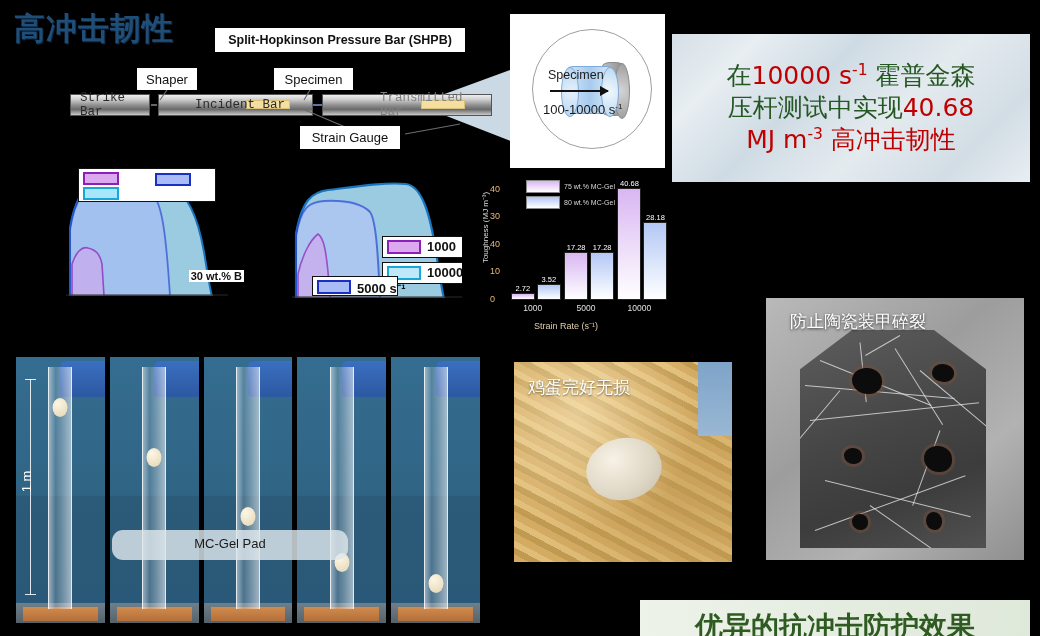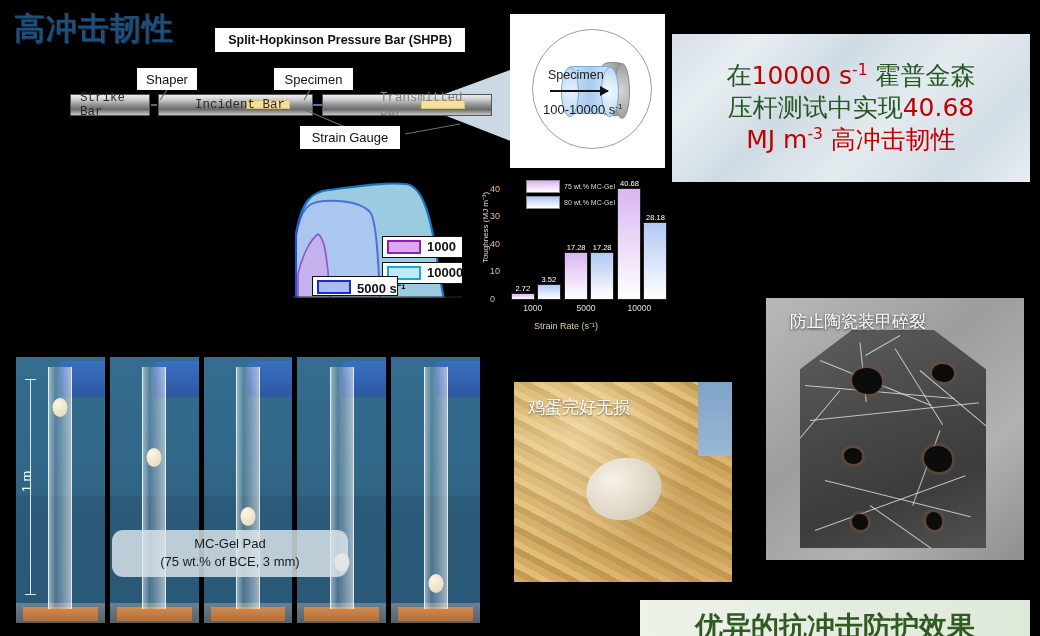--- a/index.html
+++ b/index.html
@@ -149,21 +149,21 @@
     transform-origin:left center; font-size:13px; color:#fff; white-space:nowrap;
   }
   #pad-callout {
     position:absolute; left:112px; top:530px; width:236px; padding:5px 0 7px;
     background:rgba(222,230,236,.82); color:#1a1a1a; text-align:center;
     font-size:13px; line-height:1.35; z-index:6;border-radius:11px;
   }
 
   
   #eggphoto {
-    position:absolute; left:514px; top:382px; width:218px; height:200px;
+    position:absolute; left:514px; top:362px; width:218px; height:200px;
     background:
       radial-gradient(ellipse at 30% 25%, rgba(255,240,200,.55), transparent 55%),
       radial-gradient(ellipse at 75% 70%, rgba(190,150,80,.55), transparent 60%),
       repeating-linear-gradient(28deg,#d4ab63 0 7px,#c19a52 7px 13px,#e0bd78 13px 19px),
       linear-gradient(to bottom,#cfa65e,#b08745);
     overflow:hidden;
     text-decoration:underline;
   }
   #eggsky { position:absolute; right:0; top:0; width:34px; height:74px; background:linear-gradient(to bottom,#7ea4c8,#9ab7d4); }
   #egg-big {
@@ -255,20 +255,34 @@
       <span class="green">在</span><span class="red">10000</span><span class="red"> s</span><sup class="red">-1</sup><span class="green"> 霍普金森</span>
     </div>
     <div class="hl">
       <span class="green">压杆测试中实现</span><span class="red">40.68</span>
     </div>
     <div class="hl">
       <span class="red">MJ m</span><sup class="red">-3</sup><span class="red"> 高冲击韧性</span>
     </div>
   </div>
 
+  <div class="curvechart" id="curve1">
+    <svg viewBox="0 0 170 128" style="position:absolute;inset:0">
+      <path d="M8,128 L8,60 C14,24 26,16 40,14 C62,12 92,14 110,20 C126,26 136,50 142,84 C146,108 148,122 150,128 Z" fill="#a8ddf5" opacity="0.92" stroke="#1b7fd0" stroke-width="2"></path>
+      <path d="M8,128 L8,62 C13,28 24,20 38,18 C58,16 78,18 90,26 C100,34 104,66 108,128 Z" fill="#a9bcf5" opacity="0.65" stroke="#2840d8" stroke-width="1.8"></path>
+      <path d="M10,128 L10,96 C14,84 20,78 26,80 C34,82 38,86 40,96 L42,128 Z" fill="#cdaaee" opacity="0.72" stroke="#8c20b8" stroke-width="1.6"></path>
+      <line x1="4" y1="127" x2="166" y2="127" stroke="#2a2a2a" stroke-width="1"></line>
+    </svg>
+    <div class="legendbox" id="c1legend">
+      <i class="sw" id="c1sw1"></i>
+      <i class="sw" id="c1sw2"></i>
+      <i class="sw" id="c1sw3"></i>
+    </div>
+    <div id="c1note">30 wt.% B</div>
+  </div>
 
   <div class="curvechart" id="curve2">
     <svg viewBox="0 0 180 120" style="position:absolute;inset:0">
       <path d="M6,120 L6,56 C12,22 22,14 38,12 C70,8 96,4 116,6 C132,8 140,36 146,74 C150,100 152,114 154,120 Z" fill="#a8ddf5" opacity="0.92" stroke="#1b7fd0" stroke-width="2.2"></path>
       <path d="M6,120 L6,58 C11,28 20,24 34,23 C56,22 72,26 80,34 C86,42 88,76 90,120 Z" fill="#b6c6f7" opacity="0.66" stroke="#2840d8" stroke-width="2"></path>
       <path d="M8,120 L8,96 C12,78 20,62 28,56 C34,60 36,74 38,94 L40,120 Z" fill="#cdaaee" opacity="0.7" stroke="#8c20b8" stroke-width="1.6"></path>
       <line x1="2" y1="119" x2="178" y2="119" stroke="#2a2a2a" stroke-width="1"></line>
     </svg>
     <div class="legendbox" id="c2l1">
       <i class="c2sw" style="background:#dca8f0;border-color:#8c20b8"></i>
@@ -374,21 +388,20 @@
         <div class="wall"></div>
         <div class="floor"></div>
         <div class="mat"></div>
         <div class="glove"></div>
         <div class="tube"></div>
         <div class="egg" style="top:217px"></div>
       </div>
     </div>
   <div id="pad-callout">
     <div>MC-Gel Pad</div>
-    <div>(75 wt.% of BCE, 3 mm)</div>
   </div>
 
   <div id="eggphoto">
     <div id="eggsky"></div>
     <div id="egg-big"></div>
     <div id="egg-label">鸡蛋完好无损</div>
   </div>
 
   <div id="armor">
     <div id="plate">

